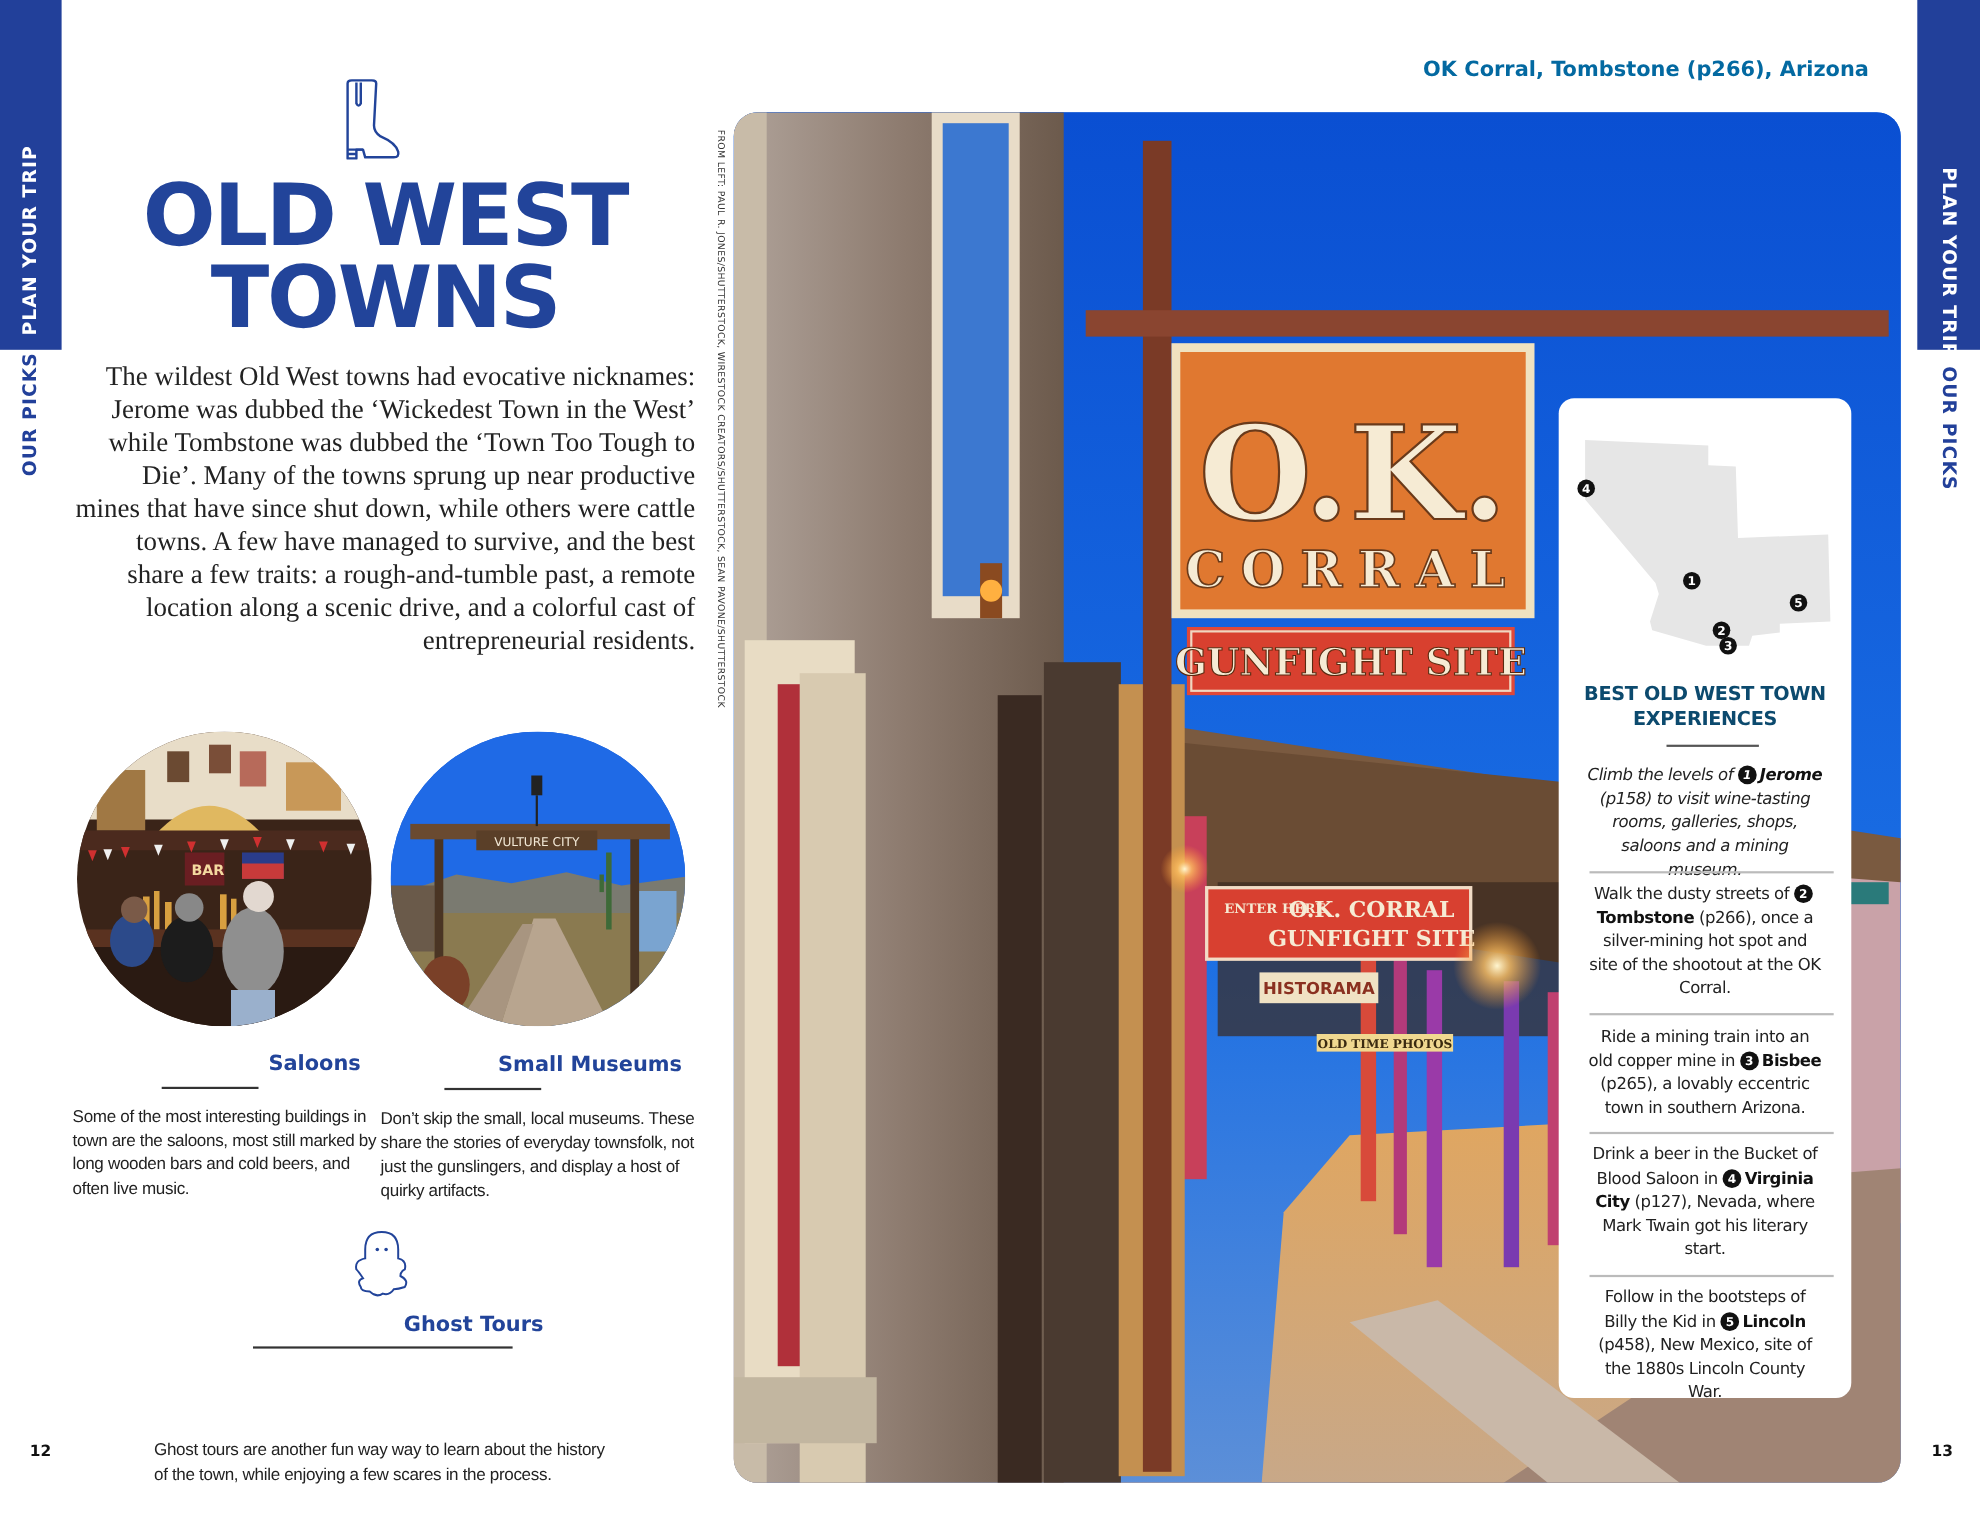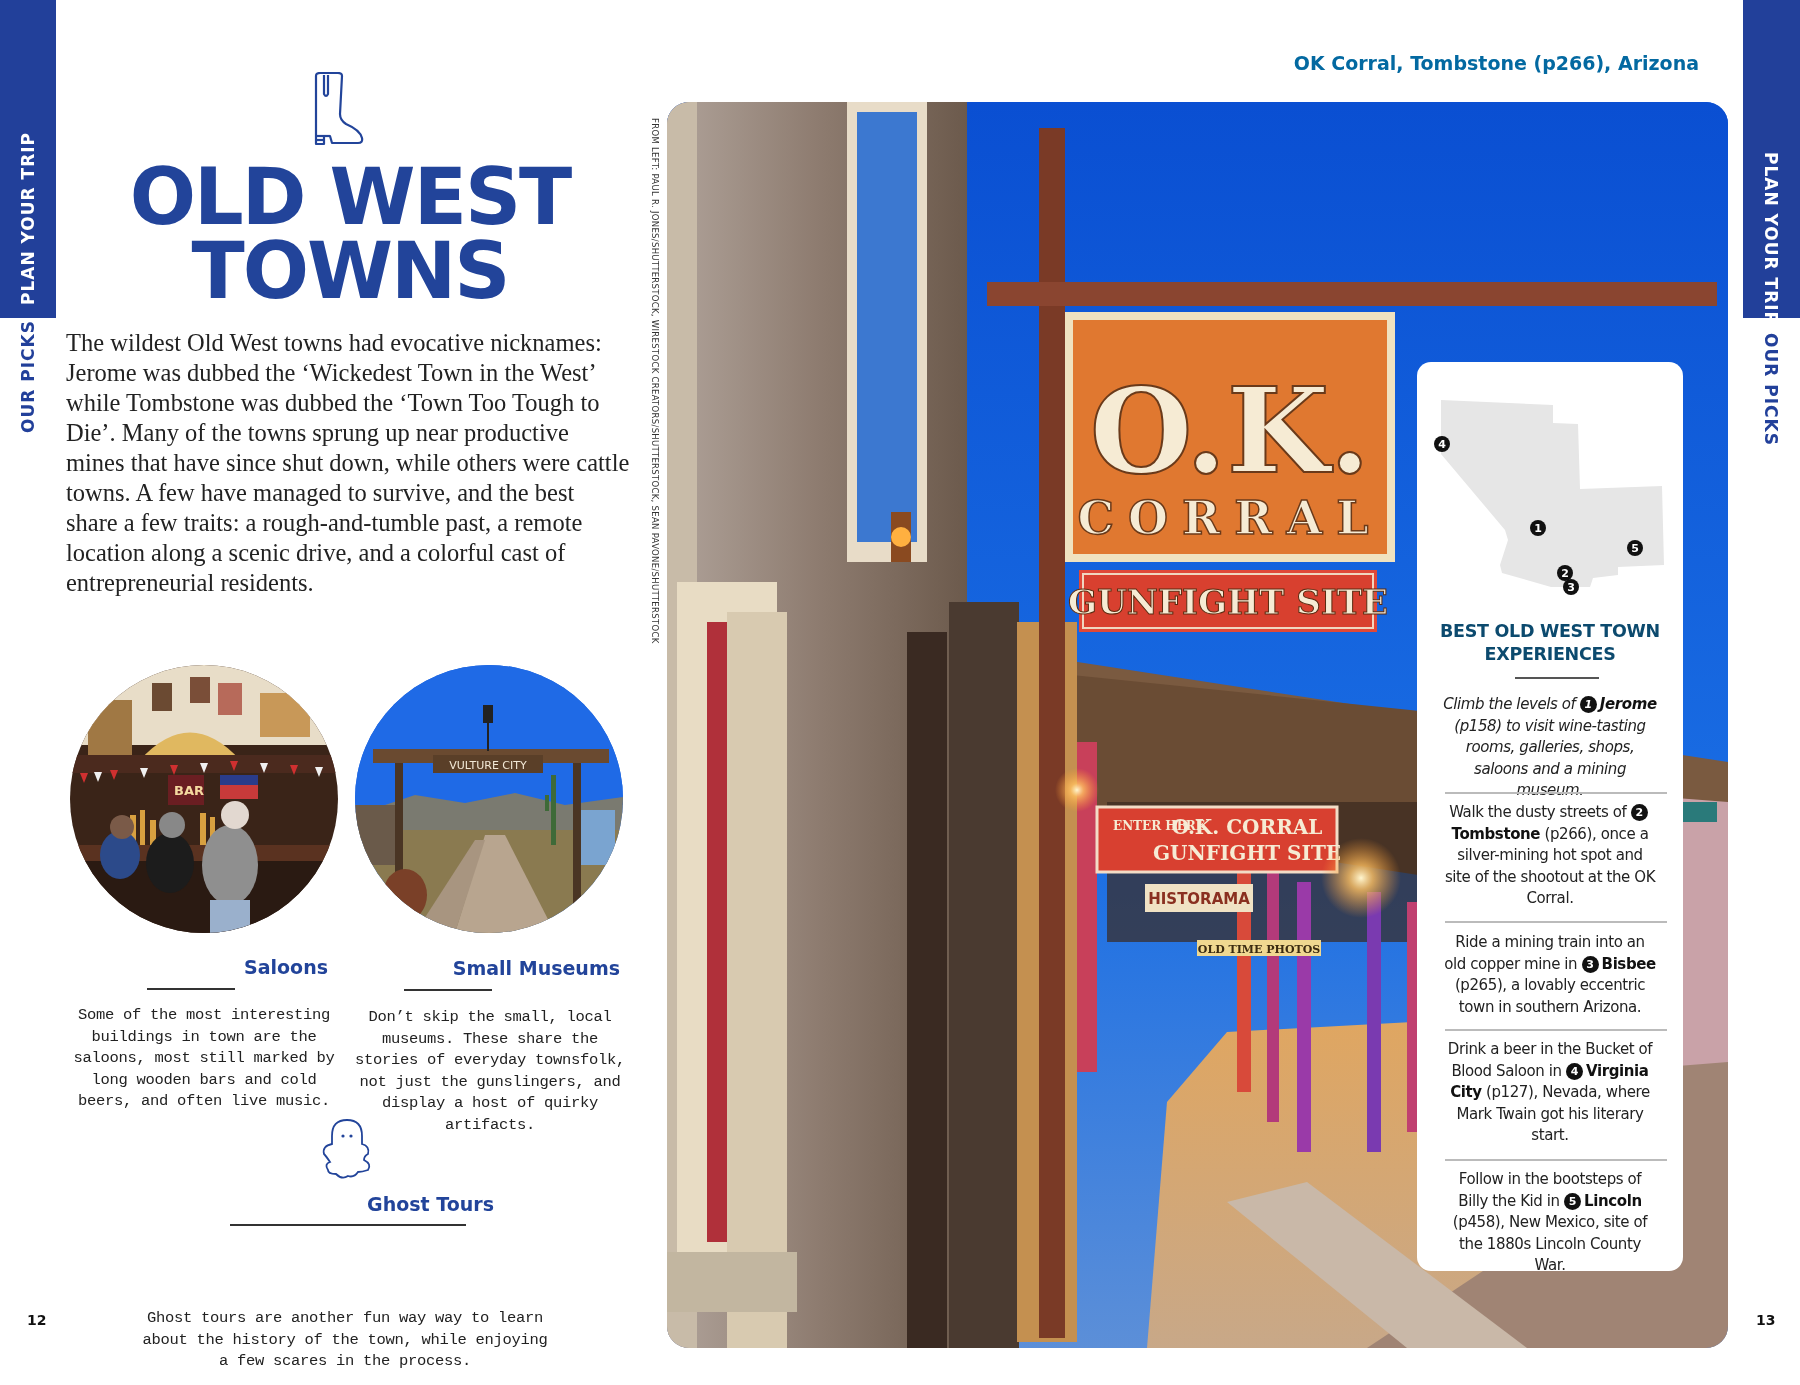--- a/index.html
+++ b/index.html
@@ -12,29 +12,29 @@
   .side-tab.right { left: 1743px; width: 57px; }
   .tab-text { position: absolute; font-family: "DejaVu Sans", sans-serif; font-weight: bold; font-size: 17px; letter-spacing: 1px; white-space: nowrap; }
   .tab-text.plan-left { left: 28px; top: 305px; color: #fff; transform-origin: 0 0; transform: rotate(-90deg) translate(0, -10px); }
   .tab-text.picks-left { left: 28px; top: 433px; color: #22409a; transform-origin: 0 0; transform: rotate(-90deg) translate(0, -10px); }
   .tab-text.plan-right { left: 1771px; top: 152px; color: #fff; transform-origin: 0 0; transform: rotate(90deg) translate(0, -10px); }
   .tab-text.picks-right { left: 1771px; top: 333px; color: #22409a; transform-origin: 0 0; transform: rotate(90deg) translate(0, -10px); }
 
   
   .boot-icon { position: absolute; left: 310px; top: 72px; width: 70px; height: 76px; }
   .page-title { position: absolute; left: 90px; top: 160px; width: 520px; text-align: center; font-family: "DejaVu Sans", sans-serif; font-weight: bold; font-size: 78px; line-height: 74px; color: #22449a; letter-spacing: -2px; }
-  .intro { position: absolute; left: 66px; top: 328px; width: 566px; text-align: left; font-family: "Liberation Serif", serif; font-size: 24.5px; line-height: 30px; color: #222; }
+  .intro { position: absolute; left: 66px; top: 328px; width: 566px; text-align: right; font-family: "Liberation Serif", serif; font-size: 24.5px; line-height: 30px; color: #222; }
 
   .circle-photo { position: absolute; width: 268px; height: 268px; border-radius: 50%; overflow: hidden; }
   .circle-photo.saloon { left: 70px; top: 665px; }
   .circle-photo.museum { left: 355px; top: 665px; }
 
   .sub-title { position: absolute; font-family: "DejaVu Sans", sans-serif; font-weight: bold; font-size: 19px; color: #22449a; text-align: right; }
   .sub-rule { position: absolute; height: 2px; background: #333; }
-  .sub-text { position: absolute; text-align: center; font-family: Liberation Mono, monospace; font-size: 15.5px; line-height: 21.5px; color: #222; letter-spacing: -0.3px; }
+  .sub-text { position: absolute; font-family: Liberation Sans, sans-serif; font-size: 15.5px; line-height: 21.5px; color: #222; letter-spacing: -0.3px; }
 
   .ghost-icon { position: absolute; left: 314px; top: 1116px; width: 66px; height: 66px; }
   .page-num { position: absolute; font-family: "DejaVu Sans", sans-serif; font-weight: bold; font-size: 14px; color: #111; }
 
   .credit { position: absolute; left: 660px; top: 118px; transform-origin: 0 0; transform: rotate(90deg); font-family: "DejaVu Sans", sans-serif; font-size: 8.5px; letter-spacing: 0.3px; color: #333; white-space: nowrap; }
 
   
   .main-photo { position: absolute; left: 667px; top: 82px; width: 1061px; height: 1246px; border-radius: 22px; overflow: hidden; background: linear-gradient(180deg, #0b56d6 0%, #1267e0 40%, #3f7fe0 60%, #9aa5c0 75%, #9b7a74 100%); margin-top: 20px; }
   .photo-caption { position: absolute; right: 101px; top: 52px; font-family: "DejaVu Sans", sans-serif; font-weight: bold; font-size: 19px; color: #0369a1; }
 

